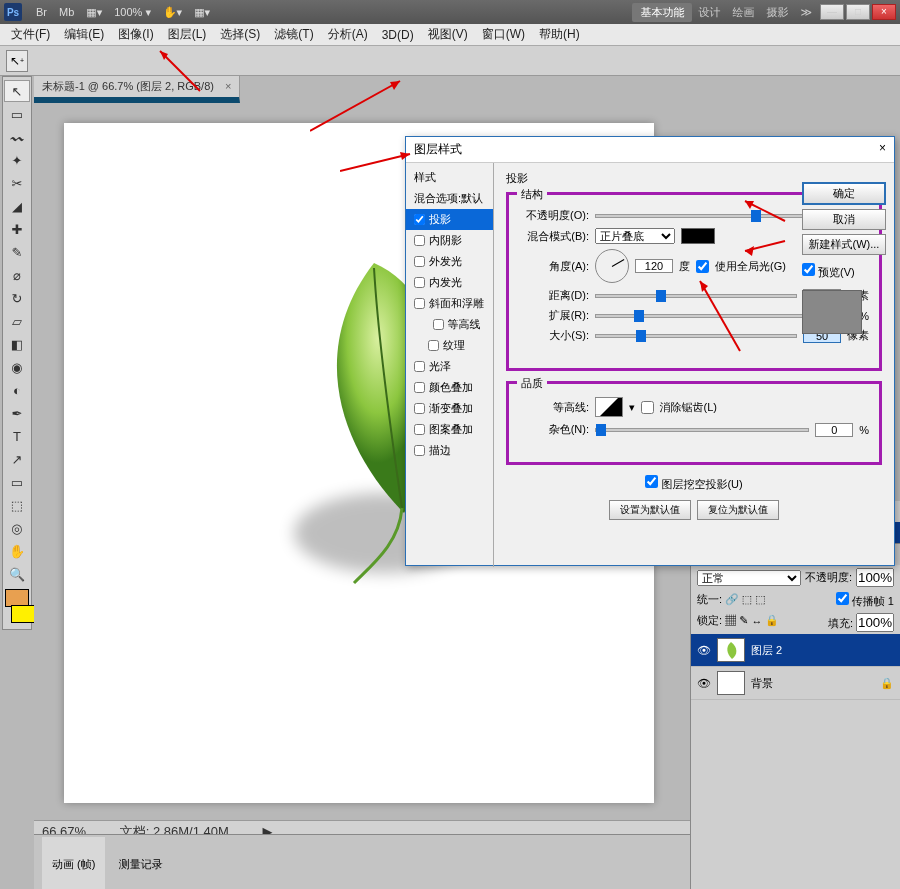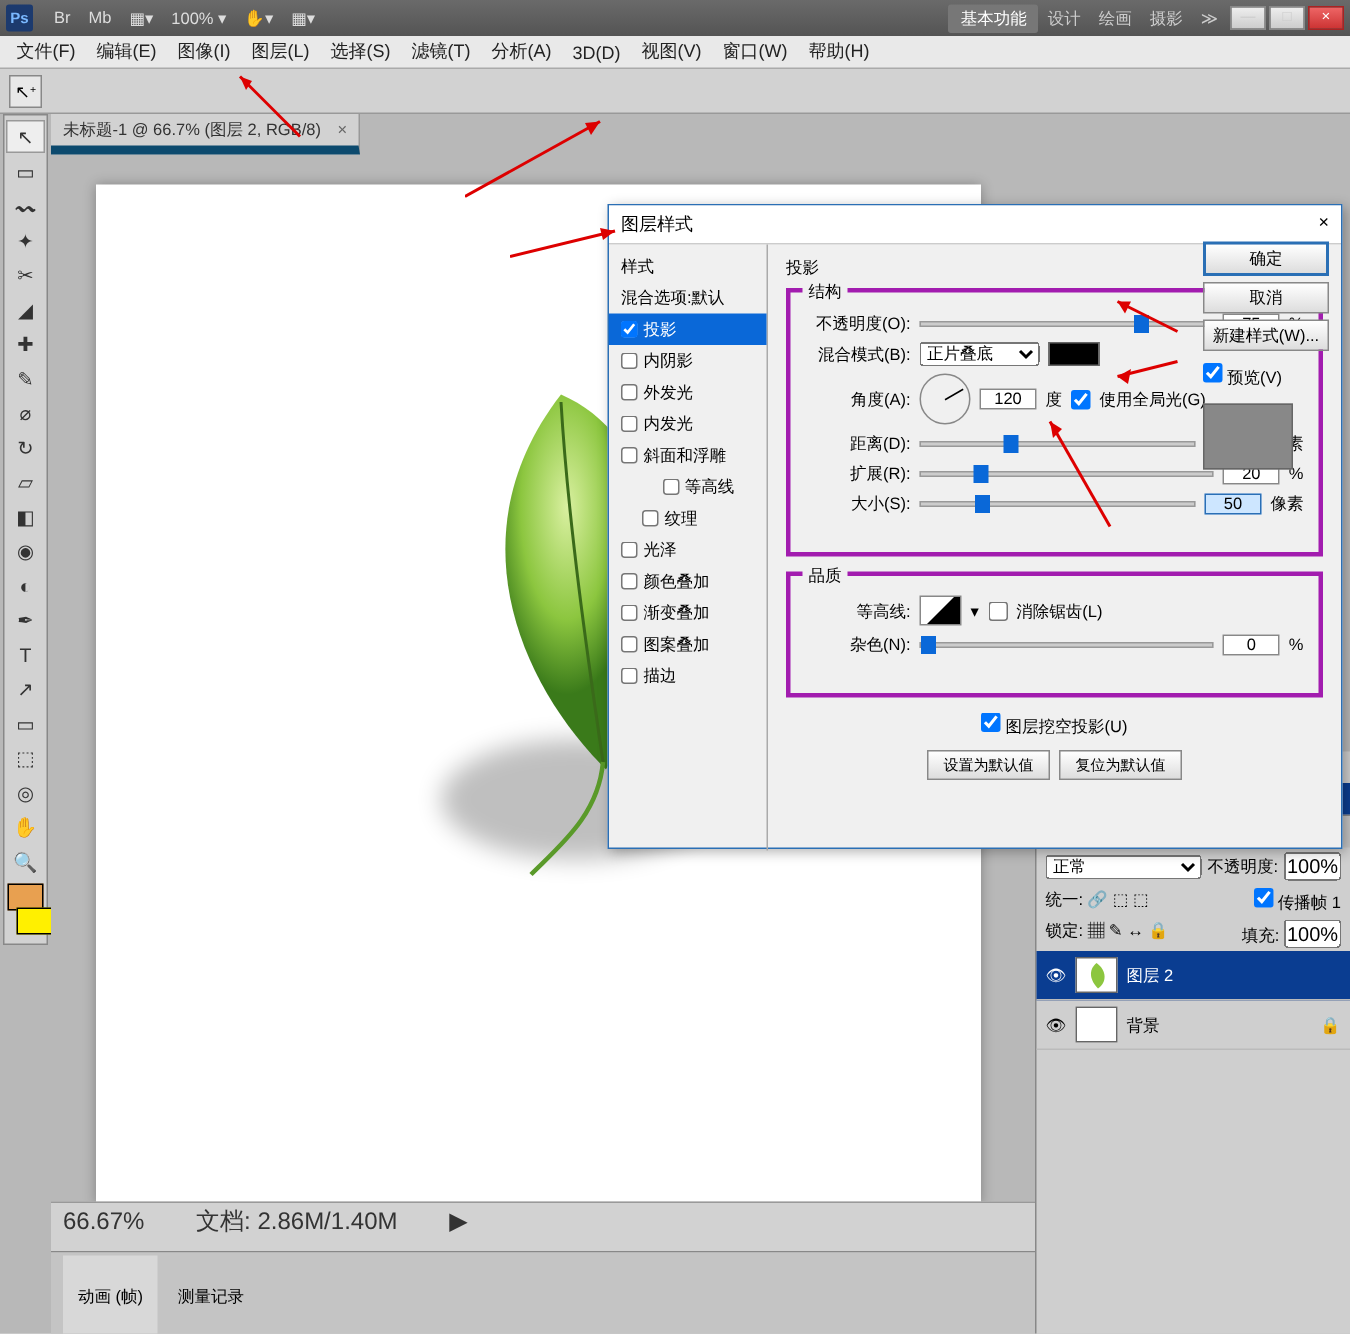--- a/index.html
+++ b/index.html
@@ -33,21 +33,21 @@
 .color-swatch { width: 24px; height: 18px; margin: 4px auto; }
 .fg { background: #e8a050; border: 1px solid #000; }
 .bg { background: #fff000; border: 1px solid #000; margin-top: -6px; margin-left: 8px; }
 
 
 .doc-area { position: absolute; left: 34px; top: 0; right: 210px; bottom: 0; background: #b8b8b8; }
 .doc-tab { background: #d2d2d2; border-bottom: 6px solid #0c4a6e; padding: 3px 8px; font-size: 11px; color: #333; display: inline-block; border-right: 1px solid #999; }
 .doc-tab .x { margin-left: 8px; color: #666; }
 .canvas { background: #fff; margin: 20px 30px; width: 590px; height: 680px; box-shadow: 0 0 8px rgba(0,0,0,0.3); position: relative; }
 .leaf { position: absolute; left: 200px; top: 130px; width: 220px; height: 340px; }
-.status-bar { position: absolute; bottom: 75px; left: 0; right: 0; height: 33px; background: #d2d2d2; border-top: 1px solid #999; font-size: 16px; padding: 2px 8px; color: #333; }
+.status-bar { position: absolute; bottom: 75px; left: 0; right: 0; height: 14px; background: #d2d2d2; border-top: 1px solid #999; font-size: 13px; padding: 2px 8px; color: #333; }
 .status-bar span { margin-right: 30px; }
 
 
 .anim-panel { position: absolute; bottom: 0; left: 0; right: 0; height: 75px; background: #d2d2d2; border-top: 1px solid #888; }
 .anim-tabs { background: #c4c4c4; padding: 2px 8px; }
 .anim-tabs .atab { display: inline-block; padding: 20px 10px; font-size: 11px; }
 .anim-tabs .atab.active { background: #d8d8d8; }
 .anim-frame { width: 48px; height: 52px; background: #fff; border: 2px solid #0a3d91; margin: 4px; display: inline-block; position: relative; }
 .anim-frame .fnum { position: absolute; top: 1px; left: 2px; font-size: 9px; }
 
@@ -66,38 +66,38 @@
 .lp-lockrow { padding: 2px 6px; font-size: 11px; display: flex; justify-content: space-between; }
 .lp-layer { display: flex; align-items: center; padding: 4px 6px; gap: 6px; font-size: 11px; border-bottom: 1px solid #bbb; }
 .lp-layer.sel { background: #0a3d91; color: #fff; }
 .lp-eye { width: 14px; }
 .lp-thumb { width: 28px; height: 24px; background: #fff; border: 1px solid #666; }
 
 
 .dialog { position: absolute; left: 405px; top: 60px; width: 490px; height: 430px; background: #f0f0f0; border: 1px solid #2a6fb5; box-shadow: 2px 2px 8px rgba(0,0,0,0.3); z-index: 50; }
 .dlg-title { background: #fff; border-bottom: 1px solid #ccc; padding: 4px 8px; font-size: 12px; display: flex; justify-content: space-between; }
 .dlg-body { display: flex; height: calc(100% - 24px); }
-.dlg-styles { width: 106px; border-right: 1px solid #aaa; padding: 4px 0; }
+.dlg-styles { width: 88px; border-right: 1px solid #aaa; padding: 4px 0; }
 .dlg-styles .st-head { padding: 3px 8px; font-size: 11px; }
 .dlg-styles .st-item { padding: 3px 8px; font-size: 11px; display: flex; gap: 4px; align-items: center; }
 .dlg-styles .st-item.sel { background: #0a68d8; color: #fff; }
 .dlg-styles input[type=checkbox] { width: 11px; height: 11px; }
 .dlg-main { flex: 1; padding: 8px 12px; font-size: 11px; }
 .dlg-main .sect { border: 3px solid #a21caf; margin-bottom: 10px; padding: 8px 10px 20px; position: relative; }
 .dlg-main .sect-title { position: absolute; top: -8px; left: 8px; background: #f0f0f0; padding: 0 4px; }
 .dlg-row { display: flex; align-items: center; margin: 5px 0; gap: 6px; }
 .dlg-row .lbl { width: 70px; text-align: right; }
 .dlg-row input[type=text] { width: 38px; font-size: 11px; text-align: center; border: 1px solid #888; }
 .dlg-row .slider { flex: 1; height: 4px; background: #ccc; position: relative; border: 1px solid #999; }
 .dlg-row .slider .thumb { position: absolute; top: -5px; width: 10px; height: 12px; background: #0a68d8; }
 .dlg-row select { width: 80px; font-size: 11px; }
 .color-box { width: 34px; height: 16px; background: #000; border: 1px solid #666; }
 .angle-dial { width: 34px; height: 34px; border: 1px solid #888; border-radius: 50%; position: relative; }
 .angle-dial::after { content: ''; position: absolute; left: 50%; top: 50%; width: 14px; height: 1px; background: #000; transform-origin: left; transform: rotate(-30deg); }
-.dlg-buttons { position: absolute; right: 8px; top: 24px; width: 84px; display: flex; flex-direction: column; gap: 4px; }
+.dlg-buttons { position: absolute; right: 8px; top: 45px; width: 84px; display: flex; flex-direction: column; gap: 4px; }
 .dlg-buttons button { font-size: 11px; padding: 2px 0; border: 1px solid #888; background: linear-gradient(#fff,#ddd); }
 .dlg-buttons .ok { border: 2px solid #2a6fb5; }
 .preview-check { font-size: 11px; margin-top: 4px; }
 .preview-box { width: 60px; height: 44px; background: #888; border: 1px solid #666; margin-top: 6px; }
 .dlg-btns2 { display: flex; gap: 6px; margin-top: 8px; }
 .dlg-btns2 button { font-size: 10px; padding: 2px 10px; border: 1px solid #888; background: linear-gradient(#fff,#ddd); }
 
 
 .arrow { position: absolute; z-index: 60; pointer-events: none; }
 </style>

